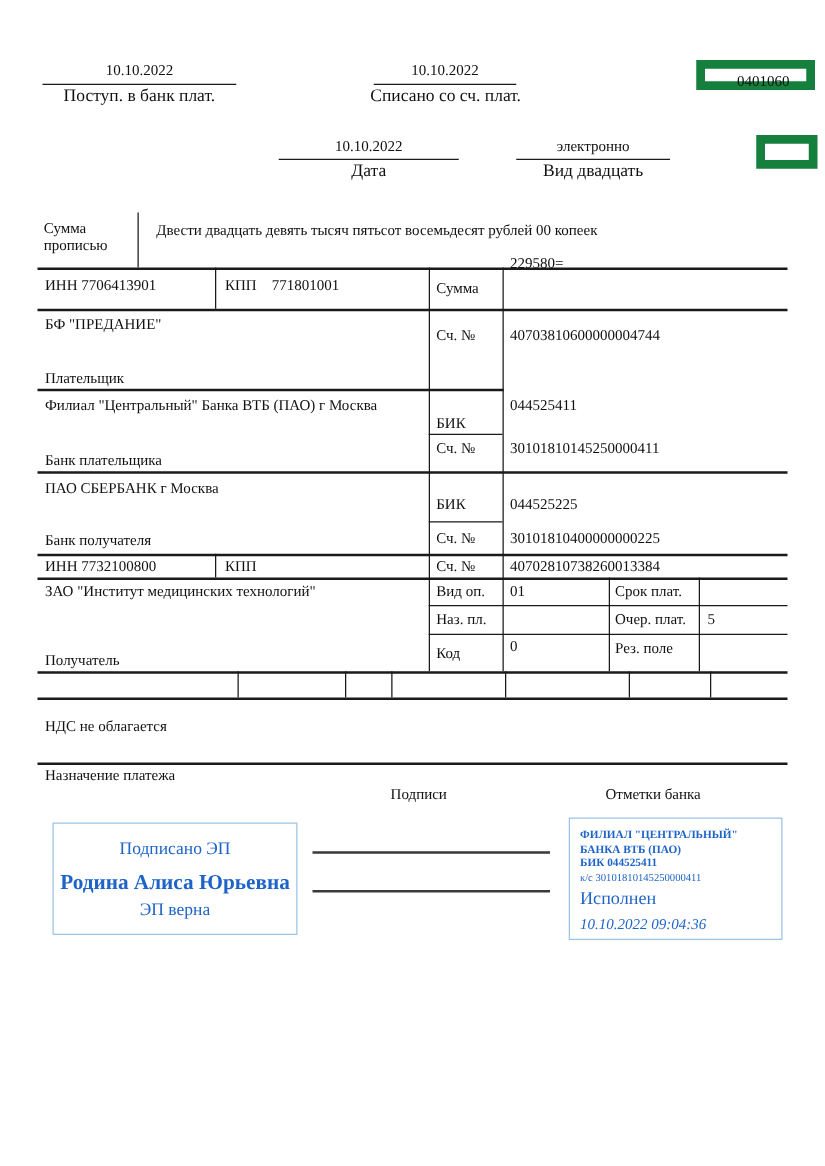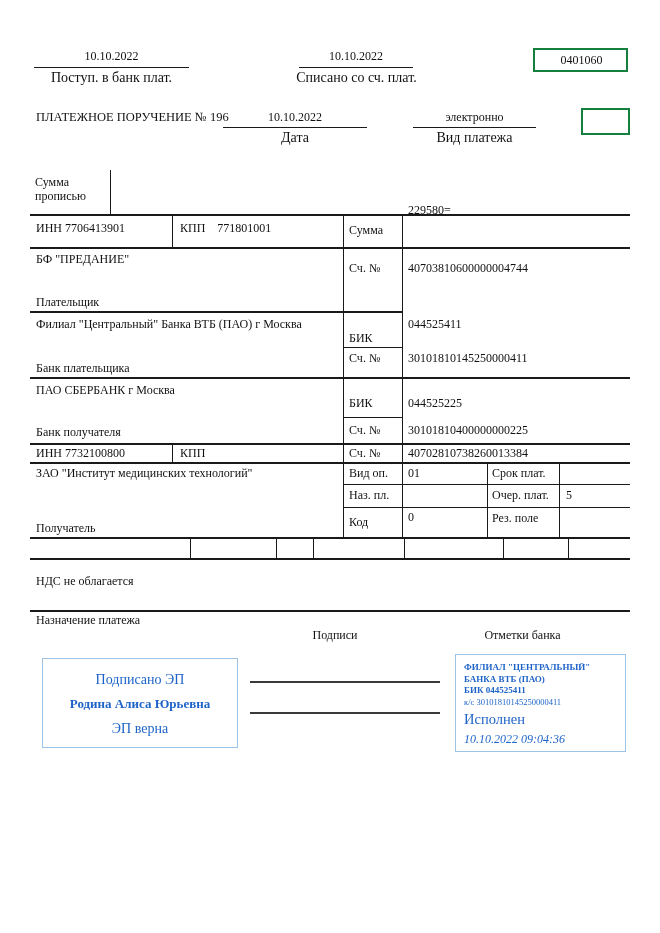--- a/index.html
+++ b/index.html
@@ -7,21 +7,21 @@
     position:relative;width:660px;height:933px;background:#ffffff;
     font-family:"Liberation Serif","DejaVu Serif",serif;color:#111;
     margin:0 auto;overflow:hidden;
   }
   .t{position:absolute;white-space:nowrap;font-size:12px;line-height:1.2;}
   .wrap{white-space:normal;}
   .center{text-align:center;}
   .hl{position:absolute;background:#1a1a1a;height:2px;}
   .hl1{position:absolute;background:#1a1a1a;height:1px;}
   .vl{position:absolute;background:#1a1a1a;width:1px;}
-  .box{position:absolute;border:2px solid #15803d;box-sizing:border-box;}
+  .box{position:absolute;border:7px solid #15803d;box-sizing:border-box;margin-left:24px;}
   .siglin{position:absolute;background:#3a3a3a;height:2px;}
   .stamp{position:absolute;border:1px solid #9dc3e6;box-sizing:border-box;}
   .blue{color:#1e64c8;}
   .small{font-size:14px;}
   .bold{font-weight:bold;}
 </style>
 </head>
 <body>
 
 <div class="page">
@@ -31,28 +31,27 @@
   <div class="t center small" style="left:34px;top:70px;width:155px;">Поступ. в банк плат.</div>
 
   <div class="t center" style="left:299px;top:49px;width:114px;">10.10.2022</div>
   <div class="hl1" style="left:299px;top:67px;width:114px;"></div>
   <div class="t center small" style="left:284px;top:70px;width:145px;">Списано со сч. плат.</div>
 
   <div class="box" style="left:533px;top:48px;width:95px;height:24px;">
     <div class="t center" style="left:0;top:3px;width:93px;">0401060</div>
   </div>
 
-  <div class="t" style="left:36px;top:110px;font-size:12.5px;">ПЛАТЕЖНОЕ ПОРУЧЕНИЕ № 196</div>
   <div class="t center" style="left:223px;top:110px;width:144px;">10.10.2022</div>
   <div class="hl1" style="left:223px;top:127px;width:144px;"></div>
   <div class="t center small" style="left:223px;top:130px;width:144px;">Дата</div>
 
   <div class="t center" style="left:413px;top:110px;width:123px;">электронно</div>
   <div class="hl1" style="left:413px;top:127px;width:123px;"></div>
-  <div class="t center small" style="left:413px;top:130px;width:123px;">Вид платежа</div>
+  <div class="t center small" style="left:413px;top:130px;width:123px;">Вид двадцать</div>
 
   <div class="box" style="left:581px;top:108px;width:49px;height:27px;"></div>
 
   <div class="vl" style="left:110px;top:170px;height:44px;"></div>
   <div class="hl" style="left:30px;top:214px;width:600px;"></div>
   <div class="vl" style="left:172px;top:214px;height:33px;"></div>
   <div class="vl" style="left:343px;top:214px;height:323px;"></div>
   <div class="vl" style="left:402px;top:214px;height:323px;"></div>
   <div class="hl" style="left:30px;top:247px;width:600px;"></div>
   <div class="hl" style="left:30px;top:311px;width:373px;"></div>
@@ -70,20 +69,21 @@
   <div class="hl" style="left:30px;top:558px;width:600px;"></div>
   <div class="vl" style="left:190px;top:537px;height:21px;"></div>
   <div class="vl" style="left:276px;top:537px;height:21px;"></div>
   <div class="vl" style="left:313px;top:537px;height:21px;"></div>
   <div class="vl" style="left:404px;top:537px;height:21px;"></div>
   <div class="vl" style="left:503px;top:537px;height:21px;"></div>
   <div class="vl" style="left:568px;top:537px;height:21px;"></div>
   <div class="hl" style="left:30px;top:610px;width:600px;"></div>
 
   <div class="t wrap" style="left:35px;top:175px;width:72px;">Сумма прописью</div>
+  <div class="t wrap" style="left:125px;top:177px;width:500px;">Двести двадцать девять тысяч пятьсот восемьдесят рублей 00 копеек</div>
 
   <div class="t" style="left:36px;top:221px;">ИНН 7706413901</div>
   <div class="t" style="left:180px;top:221px;"><span>КПП</span><span style="margin-left:12px;">771801001</span></div>
   <div class="t" style="left:349px;top:223px;">Сумма</div>
   <div class="t" style="left:408px;top:203px;">229580=</div>
 
   <div class="t" style="left:36px;top:252px;">БФ "ПРЕДАНИЕ"</div>
   <div class="t" style="left:349px;top:261px;">Сч. №</div>
   <div class="t" style="left:408px;top:261px;">40703810600000004744</div>
   <div class="t" style="left:36px;top:295px;">Плательщик</div>
@@ -123,21 +123,21 @@
   <div class="t" style="left:36px;top:613px;">Назначение платежа</div>
 
   <div class="t center" style="left:255px;top:628px;width:160px;">Подписи</div>
   <div class="t center" style="left:440px;top:628px;width:165px;">Отметки банка</div>
 
   <div class="siglin" style="left:250px;top:681px;width:190px;"></div>
   <div class="siglin" style="left:250px;top:712px;width:190px;"></div>
 
   <div class="stamp" style="left:42px;top:658px;width:196px;height:90px;">
     <div class="t center blue small" style="left:0;top:13px;width:194px;">Подписано ЭП</div>
-    <div class="t center blue bold" style="left:0;top:37px;width:194px;font-size:13px;">Родина Алиса Юрьевна</div>
+    <div class="t center blue bold" style="left:0;top:37px;width:194px;font-size:17px;">Родина Алиса Юрьевна</div>
     <div class="t center blue small" style="left:0;top:62px;width:194px;">ЭП верна</div>
   </div>
 
   <div class="stamp" style="left:455px;top:654px;width:171px;height:98px;">
     <div class="t wrap blue bold" style="left:8px;top:7px;width:155px;font-size:9px;line-height:1.3;">ФИЛИАЛ "ЦЕНТРАЛЬНЫЙ" БАНКА ВТБ (ПАО)</div>
     <div class="t blue bold" style="left:8px;top:30px;font-size:9px;">БИК 044525411</div>
     <div class="t blue" style="left:8px;top:42px;font-size:8.5px;">к/с 30101810145250000411</div>
     <div class="t blue" style="left:8px;top:56px;font-size:14.5px;">Исполнен</div>
     <div class="t blue" style="left:8px;top:77px;font-size:12px;font-style:italic;">10.10.2022 09:04:36</div>
   </div>

